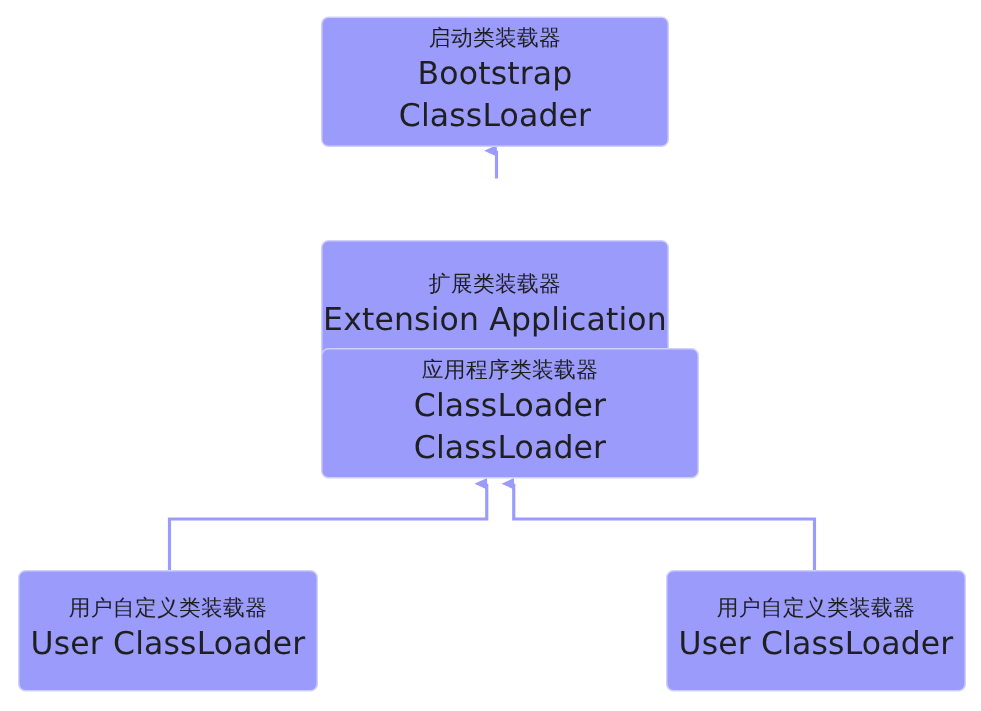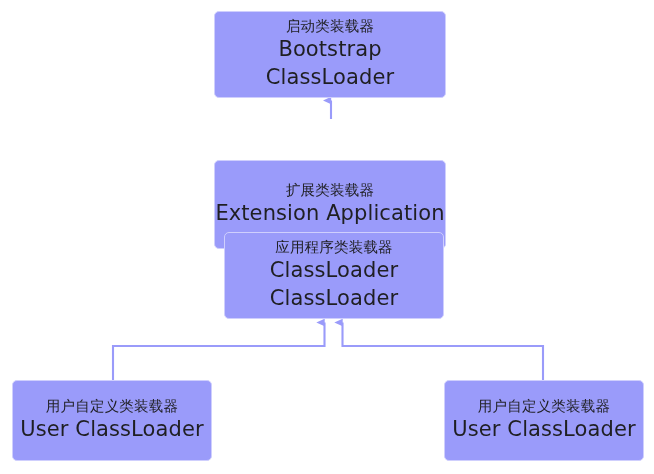--- a/index.html
+++ b/index.html
@@ -44,21 +44,21 @@
     font-size: 14.5px;
     letter-spacing: 0.2px;
   }
   .node .en {
     font-size: 21px;
     letter-spacing: 0.1px;
   }
   
   #node-bootstrap   { left: 214px; top: 11px;  width: 232px; height: 87px; }
   #node-extension   { left: 214px; top: 120px; width: 232px; height: 89px; margin-top: 40px; }
-  #node-application { left: 224px; top: 232px; width: 220px; height: 87px; }
+  #node-application { left: 214px; top: 232px; width: 252px; height: 87px; }
   #node-user-left   { left: 12px;  top: 380px; width: 200px; height: 81px; }
   #node-user-right  { left: 444px; top: 380px; width: 200px; height: 81px; }
 </style>
 </head>
 <body>
 
 <div id="diagram-root">
 
   <svg id="connector-layer" viewBox="0 0 654 474" width="654" height="474" aria-hidden="true">
     <defs>

